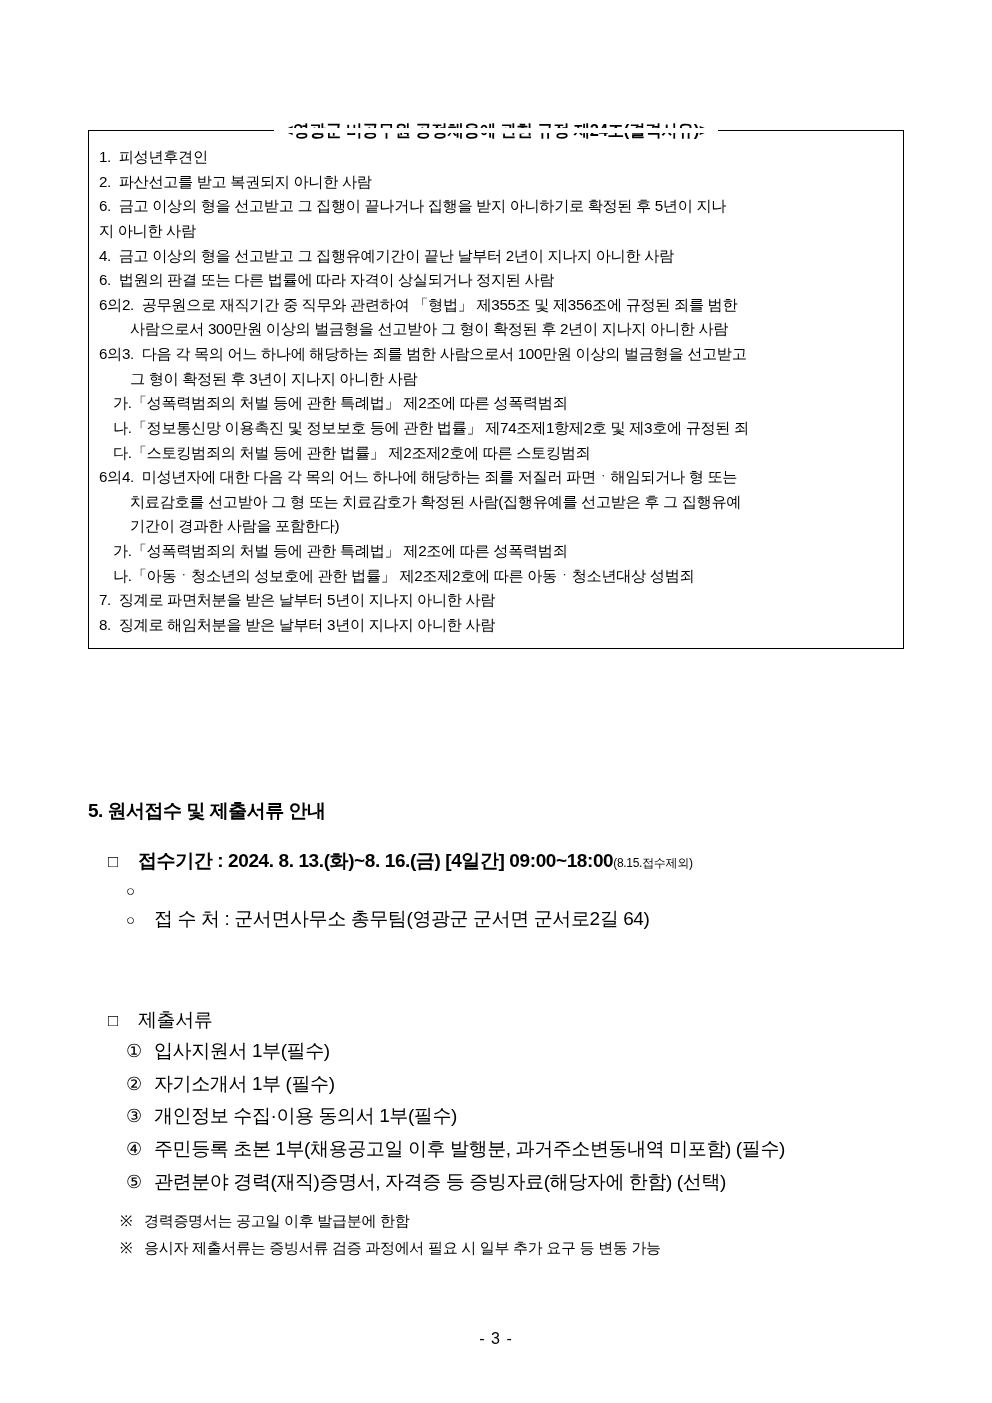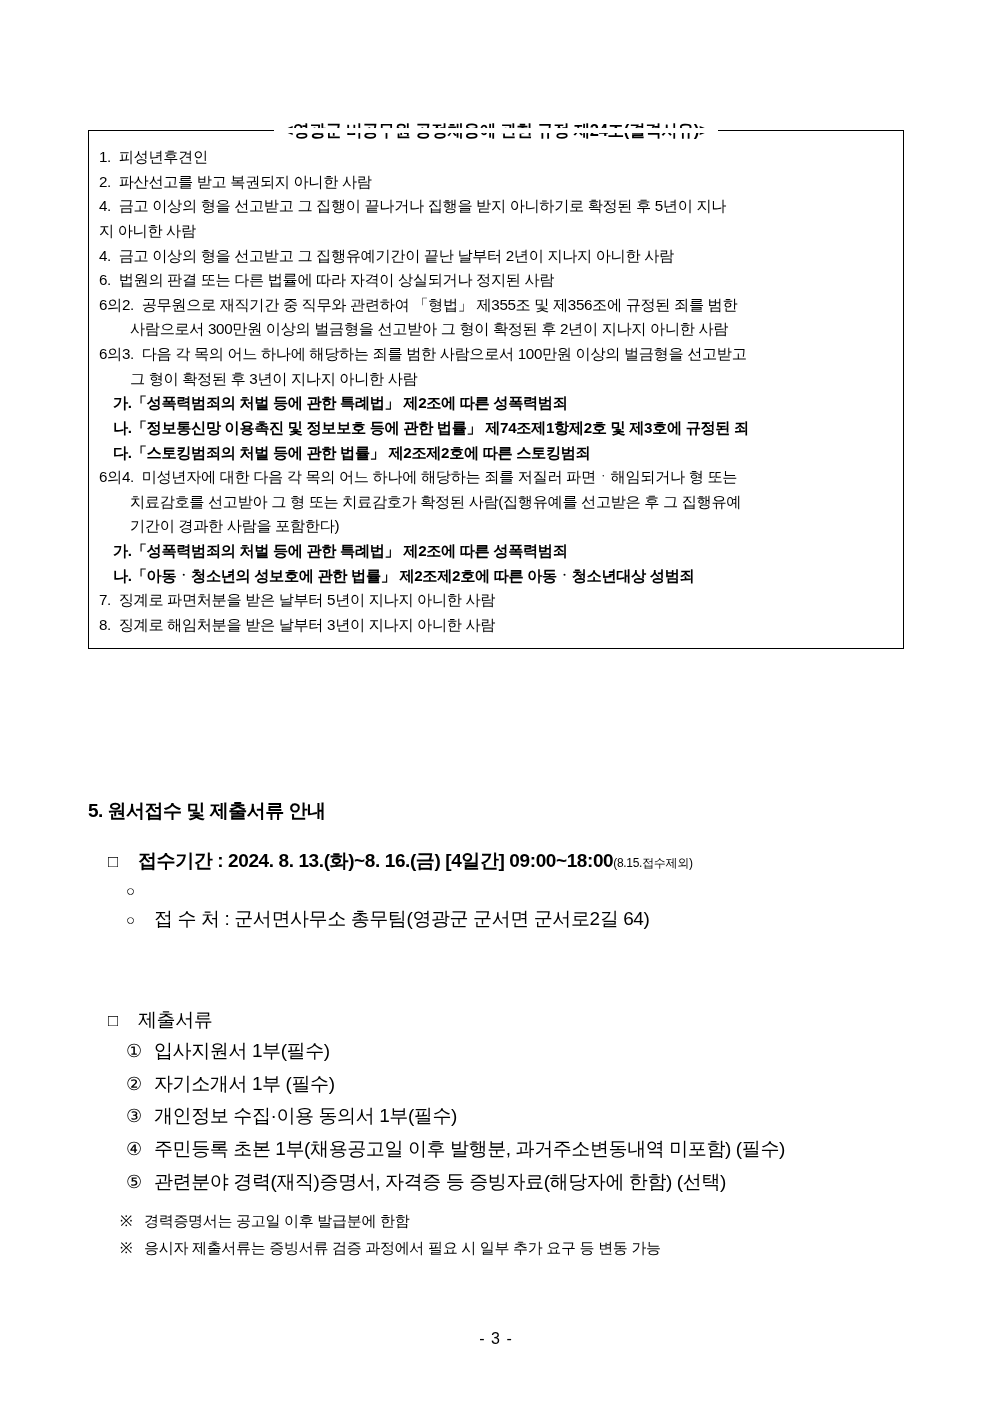--- a/index.html
+++ b/index.html
@@ -57,21 +57,20 @@
   }
 
   .reg-line {
     font-size: 15.2px;
     line-height: 1.62;
     letter-spacing: -0.35px;
     white-space: pre-wrap;
   }
   .reg-line.sub {
     padding-left: 14px;
-    font-weight: bold;
   }
 
   
   .section-heading {
     position: absolute;
     left: 88px;
     top: 798px;
     font-size: 19px;
     font-weight: bold;
     letter-spacing: -0.5px;
@@ -148,21 +147,21 @@
 </style>
 </head>
 <body>
 
 <div class="page">
 
   <div class="reg-box">
     <div id="reg-lines">
         <div class="reg-line">1.  피성년후견인</div>
         <div class="reg-line">2.  파산선고를 받고 복권되지 아니한 사람</div>
-        <div class="reg-line">4.  금고 이상의 형을 선고받고 그 집행이 끝나거나 집행을 받지 아니하기로 확정된 후 5년이 지나
+        <div class="reg-line">6.  금고 이상의 형을 선고받고 그 집행이 끝나거나 집행을 받지 아니하기로 확정된 후 5년이 지나
 지 아니한 사람</div>
         <div class="reg-line">4.  금고 이상의 형을 선고받고 그 집행유예기간이 끝난 날부터 2년이 지나지 아니한 사람</div>
         <div class="reg-line">6.  법원의 판결 또는 다른 법률에 따라 자격이 상실되거나 정지된 사람</div>
         <div class="reg-line">6의2.  공무원으로 재직기간 중 직무와 관련하여 「형법」 제355조 및 제356조에 규정된 죄를 범한
         사람으로서 300만원 이상의 벌금형을 선고받아 그 형이 확정된 후 2년이 지나지 아니한 사람</div>
         <div class="reg-line">6의3.  다음 각 목의 어느 하나에 해당하는 죄를 범한 사람으로서 100만원 이상의 벌금형을 선고받고
         그 형이 확정된 후 3년이 지나지 아니한 사람</div>
         <div class="reg-line sub">가.「성폭력범죄의 처벌 등에 관한 특례법」 제2조에 따른 성폭력범죄</div>
         <div class="reg-line sub">나.「정보통신망 이용촉진 및 정보보호 등에 관한 법률」 제74조제1항제2호 및 제3호에 규정된 죄</div>
         <div class="reg-line sub">다.「스토킹범죄의 처벌 등에 관한 법률」 제2조제2호에 따른 스토킹범죄</div>

